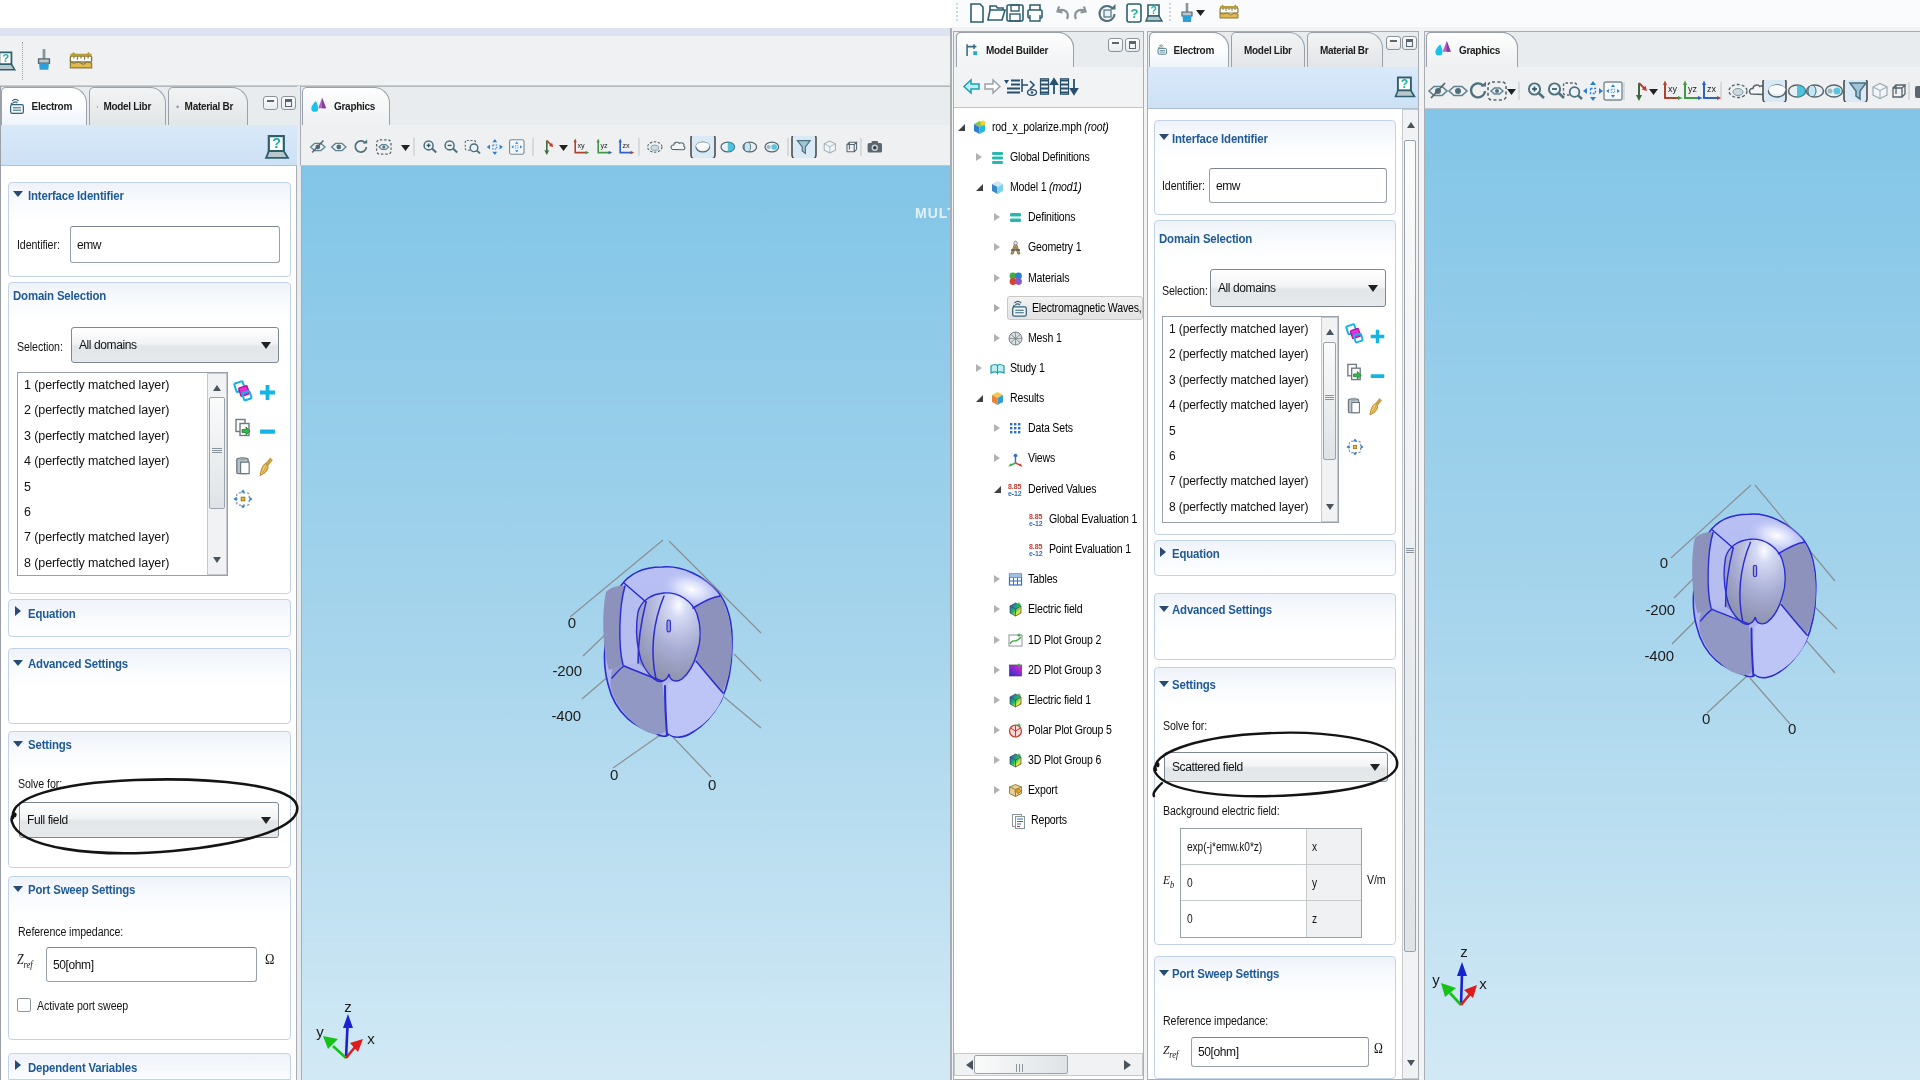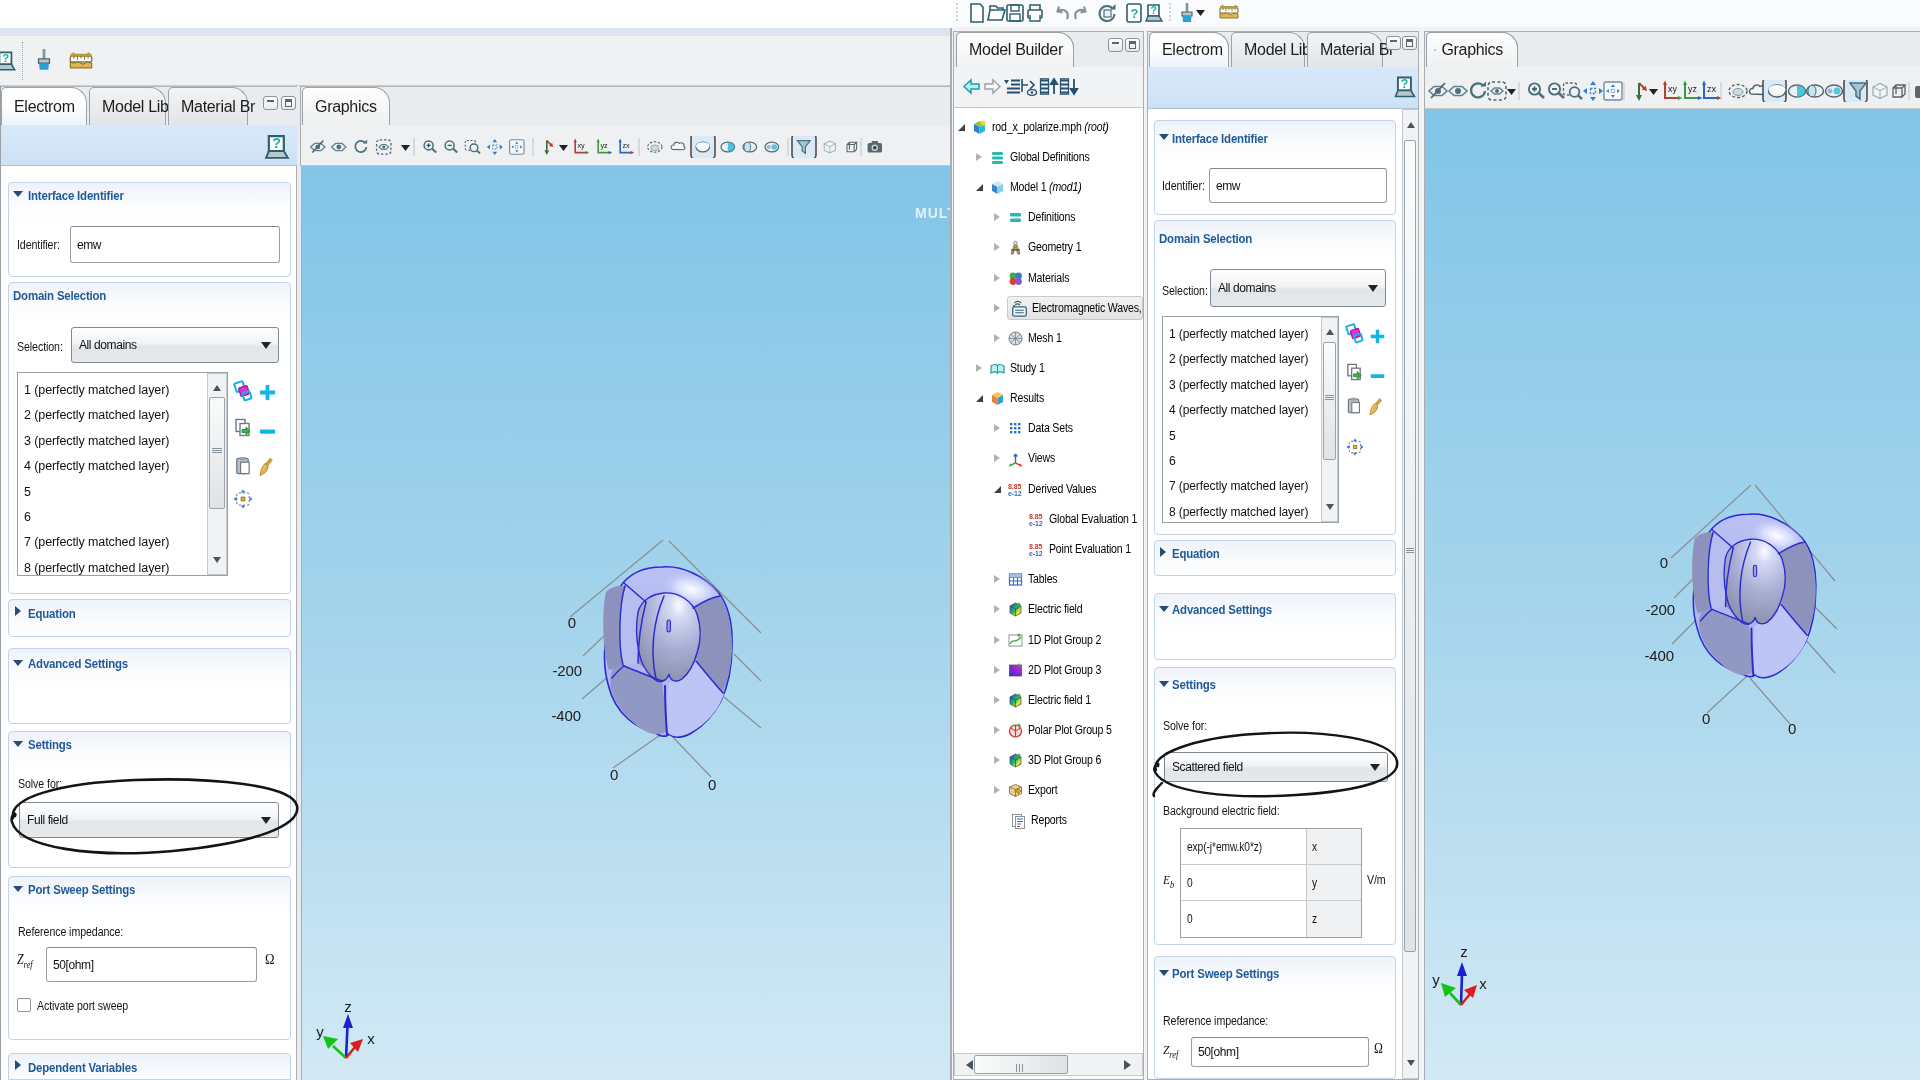--- a/index.html
+++ b/index.html
@@ -3,36 +3,36 @@
 <meta charset="utf-8">
 <style>
 * { margin:0; padding:0; box-sizing:border-box; }
 html,body { width:1920px; height:1080px; }
 body { font-family:"Liberation Sans",sans-serif; position:relative; background:#fff; overflow:hidden; font-size:12.5px; color:#1a1a1a; letter-spacing:-0.1px;}
 .abs { position:absolute; }
 svg { display:block; }
 
 .toolbar { position:absolute; background:#eff1f2; }
 .tabrow { position:absolute; background:#e9ecef; border-top:1px solid #b3b8bd;}
-.tab { position:absolute; top:1px; bottom:0; border:1px solid #9aa1a9; border-bottom:none; border-radius:5px 16px 0 0; background:linear-gradient(#f2f3f4,#e2e5e8); display:flex; align-items:center; gap:5px; padding:0 14px 0 7px; font-size:16px; letter-spacing:-0.3px; color:#1c1c1c; white-space:nowrap;}
+.tab { position:absolute; top:1px; bottom:0; border:1px solid #9aa1a9; border-bottom:none; border-radius:5px 16px 0 0; background:linear-gradient(#f2f3f4,#e2e5e8); display:flex; align-items:center; gap:5px; padding:0 14px 0 7px; font-size:10px; letter-spacing:-0.3px; color:#1c1c1c; white-space:nowrap;font-weight:bold;}
 .tab.act { background:linear-gradient(#fefefe 40%,#eef4fb); z-index:2; }
 .strip { position:absolute; background:linear-gradient(#d9e9fa,#cde1f5); border-bottom:1px solid #b0bfd2; }
 .gbar { position:absolute; background:#eef0f1; border-bottom:1px solid #c2c6ca; }
 .winbtn { position:absolute; width:15px; height:14px; border:1px solid #8b939b; border-radius:3px; background:linear-gradient(#fcfdfd,#e8ebee); }
 .winbtn i { position:absolute; background:#5c666f; }
 
 .sec { position:absolute; border:1px solid #c2d3e8; border-radius:4px; background:linear-gradient(180deg,#eef3fa 0px,#f9fbfd 20px,#ffffff 40px); }
 .schdr { position:absolute; font-weight:bold; font-size:13px; letter-spacing:-0.2px; color:#1f5a96; white-space:nowrap; transform:scaleX(0.88); transform-origin:0 50%;}
 .arrD { position:absolute; width:0; height:0; border:5px solid transparent; border-top:6px solid #274b73; }
 .arrR { position:absolute; width:0; height:0; border:5px solid transparent; border-left:6px solid #274b73; }
 .lbl { position:absolute; font-size:12.5px; color:#141414; white-space:nowrap; transform:scaleX(0.85); transform-origin:0 50%;}
 .fld { position:absolute; background:#fff; border:1px solid #98a0a9; border-top-color:#7e8791; border-radius:3px; font-size:12px; letter-spacing:-0.4px; color:#111; padding-left:6px; display:flex; align-items:center; }
 .drop { position:absolute; border:1px solid #7d8893; border-radius:3px; background:linear-gradient(#ffffff,#f2f3f5 45%,#e2e6e9 55%,#e6e9ec); font-size:12px; letter-spacing:-0.4px; color:#111; display:flex; align-items:center; padding-left:7px; }
 .drop .da { position:absolute; right:7px; top:50%; margin-top:-3px; width:0; height:0; border:5px solid transparent; border-top:7px solid #222; }
-.lst { position:absolute; background:#fff; border:1px solid #98a0a9; font-size:12.5px; color:#111; overflow:hidden; padding-top:5px;}
+.lst { position:absolute; background:#fff; border:1px solid #98a0a9; font-size:12.5px; color:#111; overflow:hidden; }
 .lst div { height:25.4px; line-height:25.4px; padding-left:6px; }
 .cb { position:absolute; width:14px; height:14px; background:#fff; border:1px solid #8e979f; border-radius:2px;}
 
 .sbv,.sbh { position:absolute; background:#f1f2f3; border:1px solid #c5c9cd; }
 .sbth { position:absolute; background:linear-gradient(90deg,#fafbfb,#dfe3e6); border:1px solid #9aa3ab; border-radius:2px; }
 .sbthh { position:absolute; background:linear-gradient(180deg,#fafbfb,#dfe3e6); border:1px solid #9aa3ab; border-radius:2px; }
 .sar { position:absolute; width:0; height:0; }
 .grip { position:absolute; }
 .grip i{ display:block; height:1px; background:#8a949c; margin:1px 0; }
 

